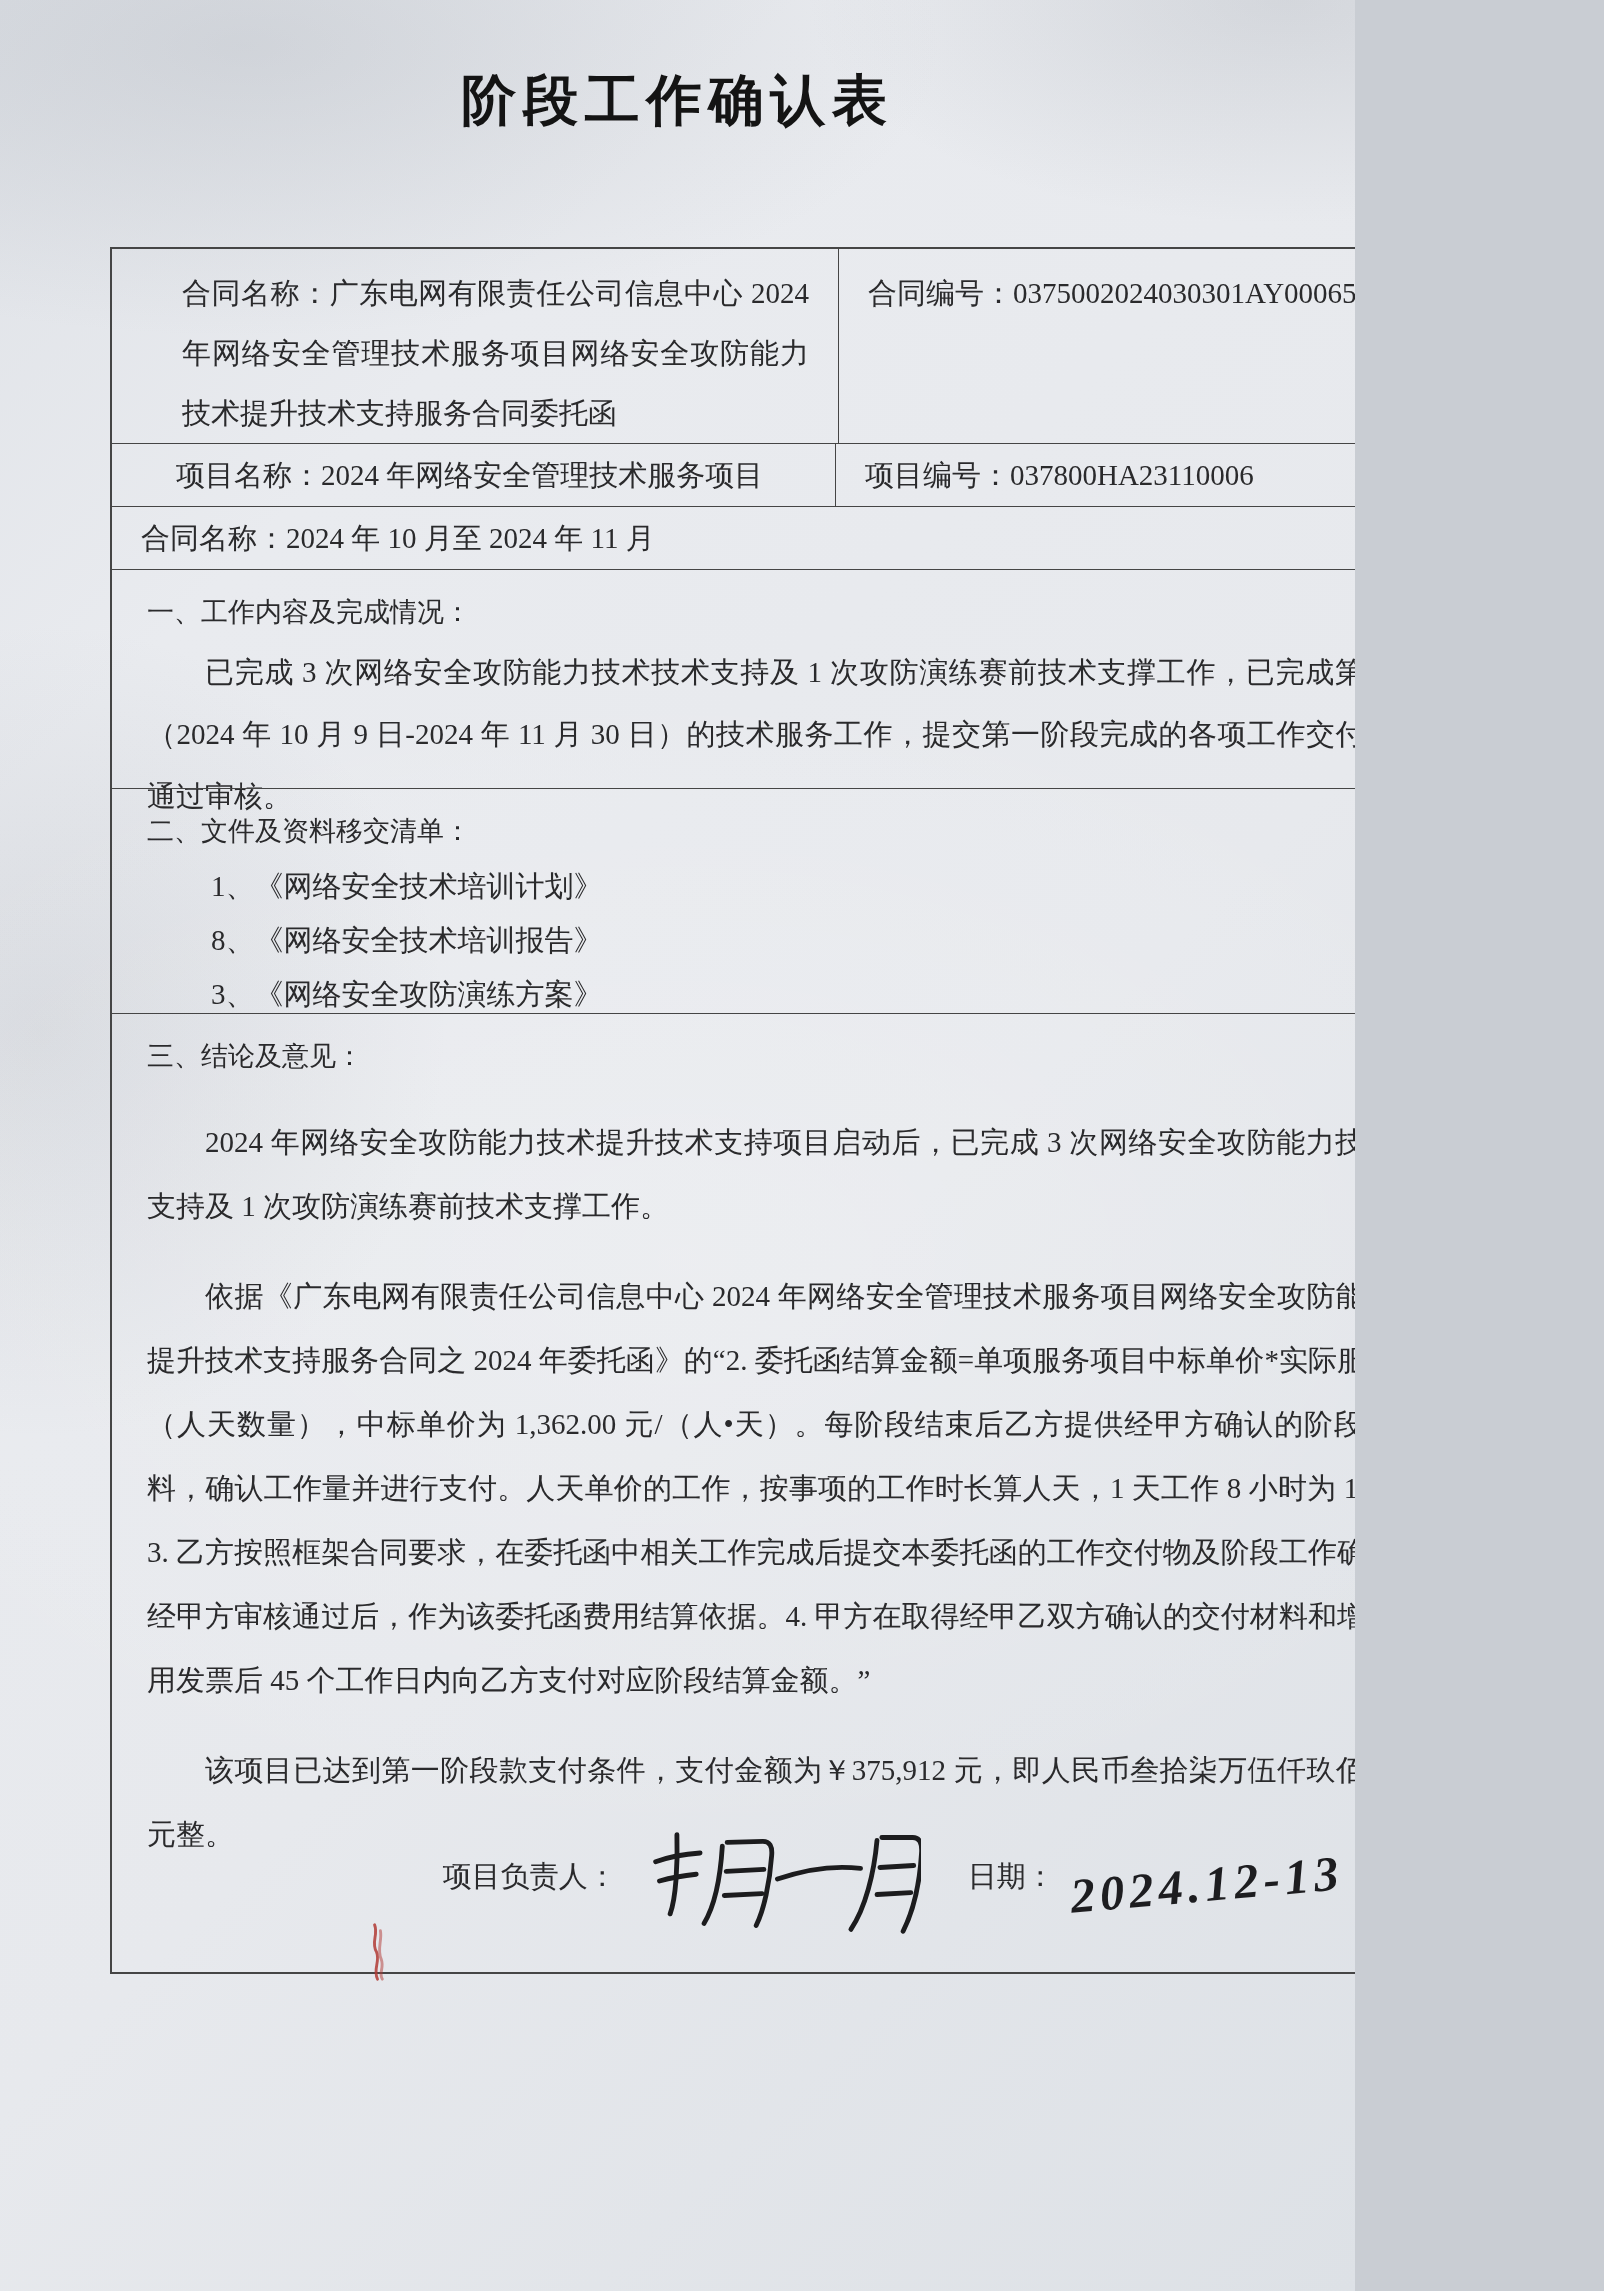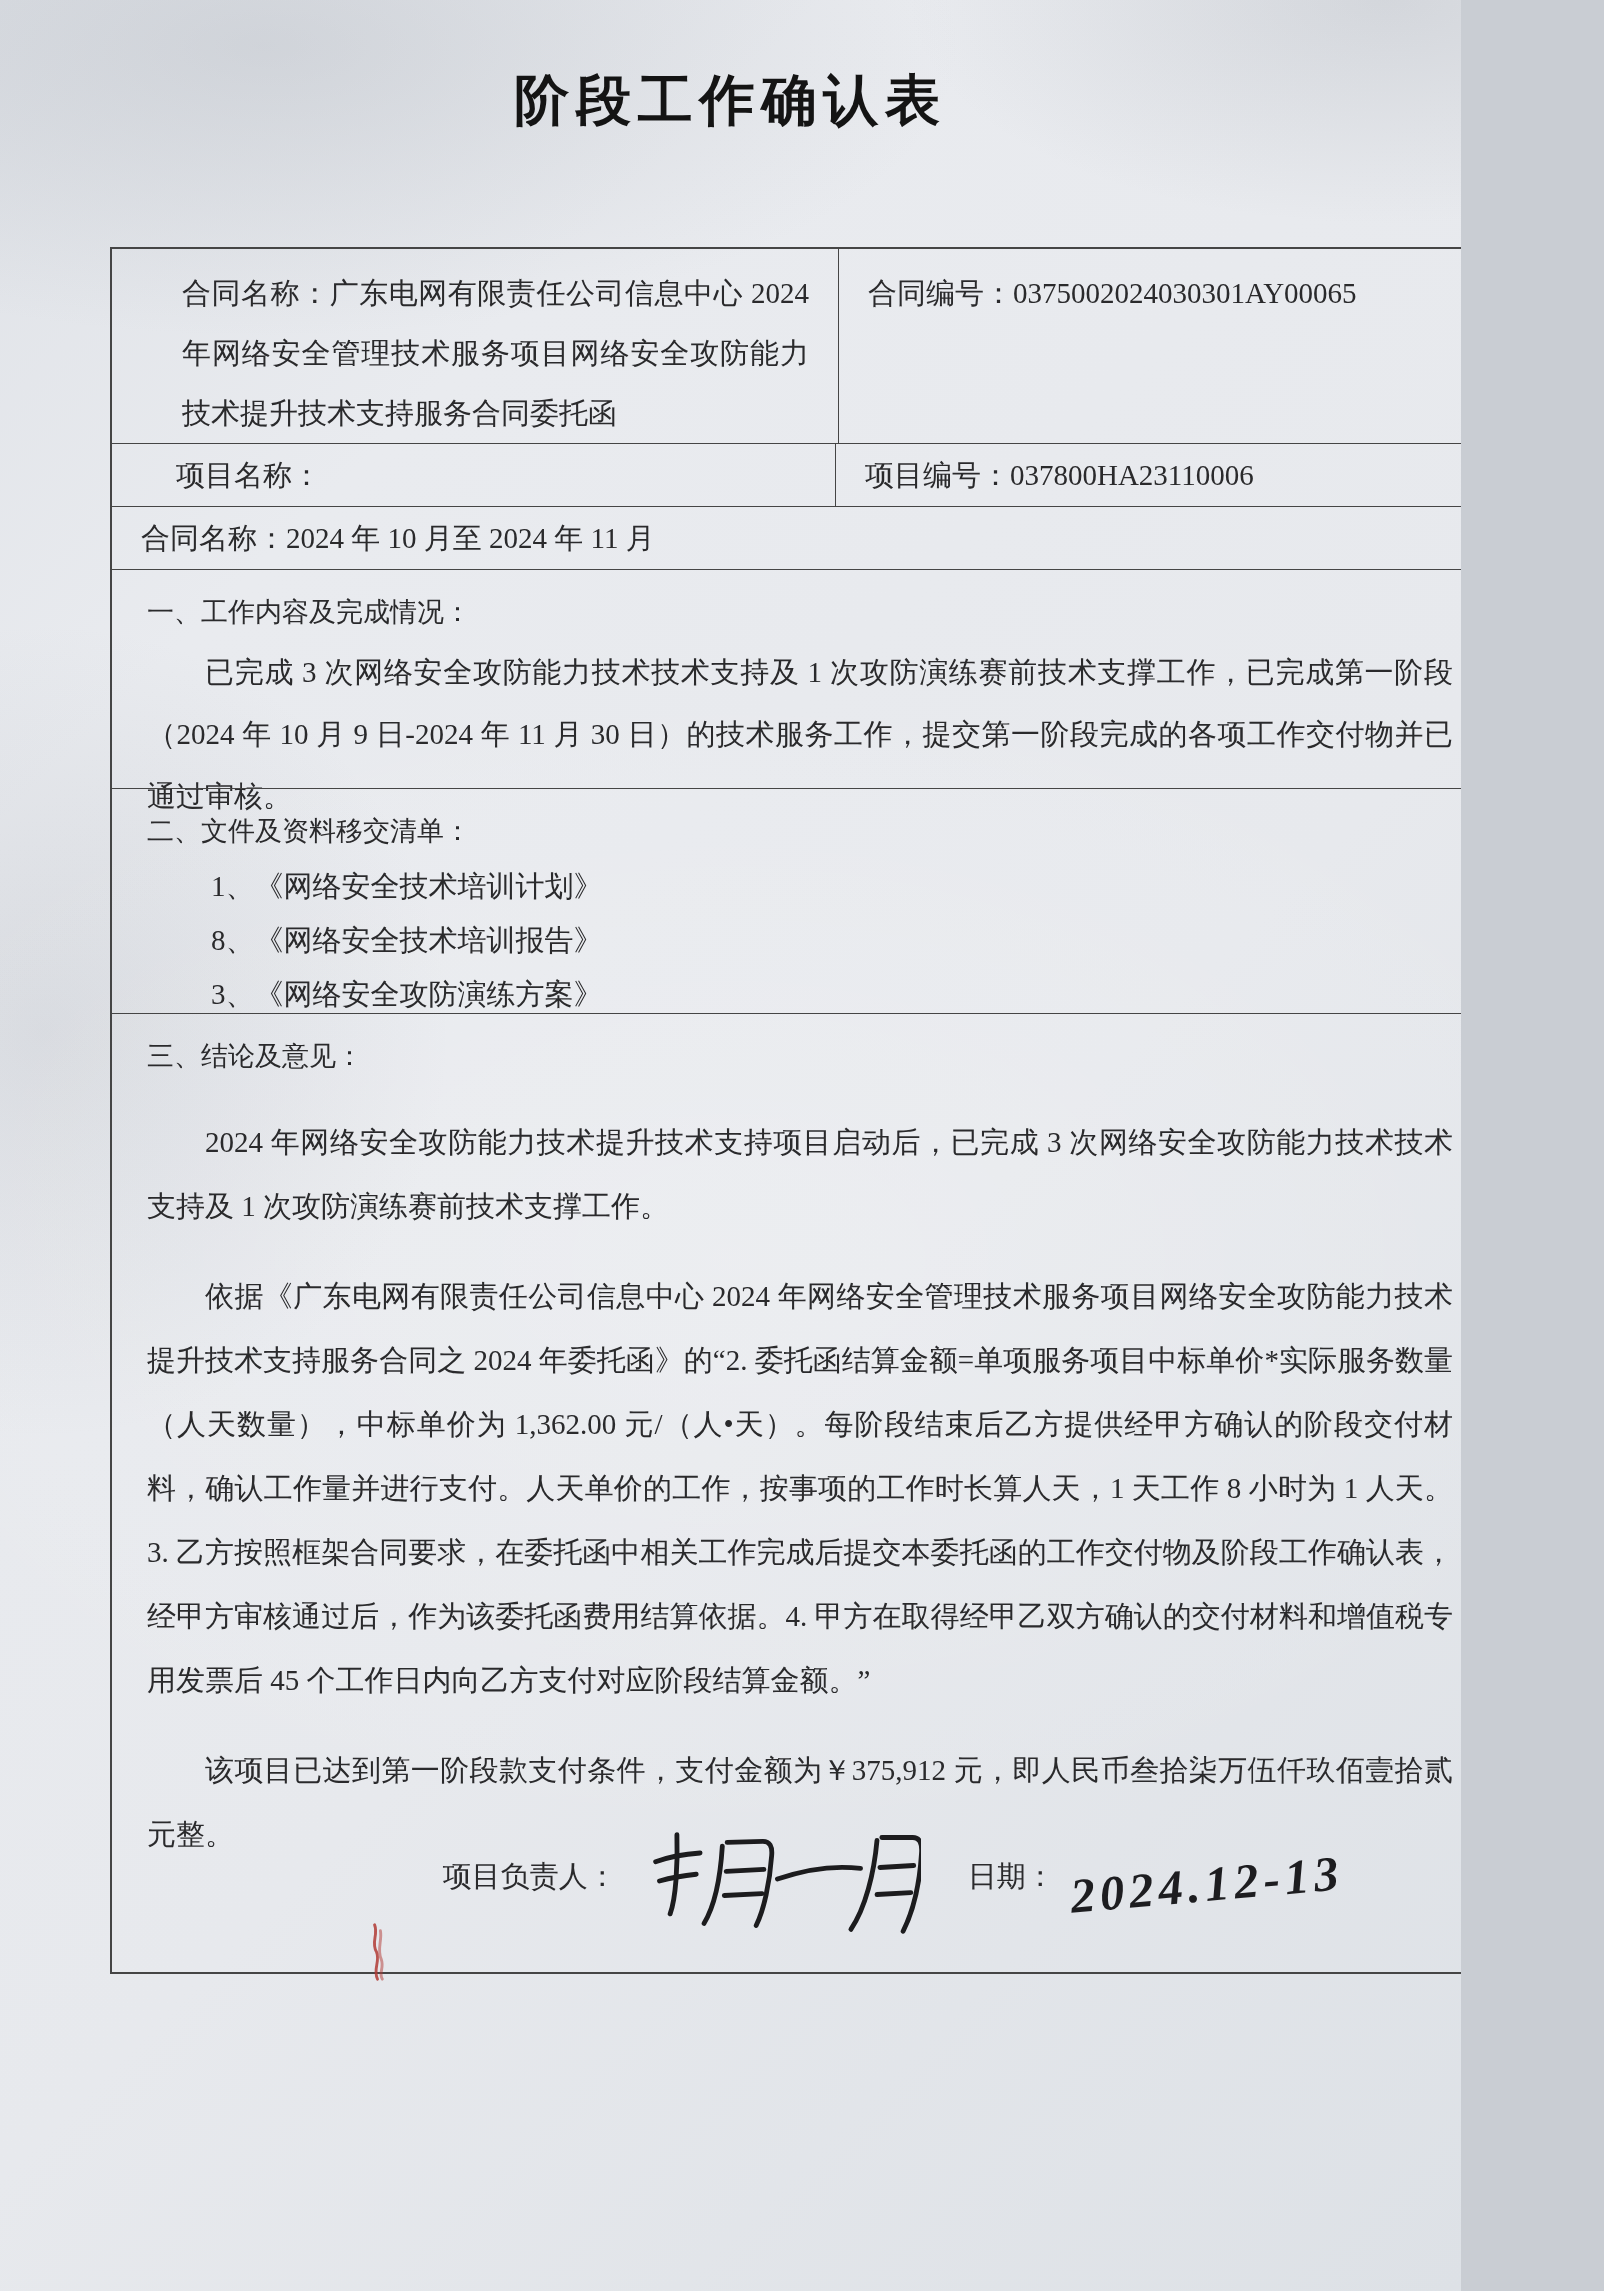--- a/index.html
+++ b/index.html
@@ -3,21 +3,21 @@
 <meta charset="utf-8">
 <style>
   html,body{margin:0;padding:0;}
   body{
     width:1605px;height:2291px;
     background:#c9cdd3;
     font-family:"Liberation Serif","DejaVu Serif",serif;
     color:#2a2a2c;
   }
   .page{
-    position:relative;width:1461px;height:2291px;overflow:hidden;
+    position:relative;width:1355px;height:2291px;overflow:hidden;
     background:
       radial-gradient(1164px 485px at 18% 2%, rgba(160,166,175,.28), rgba(0,0,0,0) 60%),
       radial-gradient(873px 408px at 95% 0%, rgba(150,156,165,.25), rgba(0,0,0,0) 55%),
       radial-gradient(1359px 873px at 50% 55%, rgba(255,255,255,.20), rgba(0,0,0,0) 70%),
       radial-gradient(679px 679px at 3% 45%, rgba(140,146,156,.18), rgba(0,0,0,0) 60%),
       linear-gradient(135deg,#dfe2e7 0%, #e9ebef 22%, #e7e9ed 58%, #dde1e6 100%);
   }
   .doc-title{
     position:absolute;top:64px;left:0;right:0;
     text-align:center;
@@ -91,20 +91,21 @@
         <span>合同名称：</span><span>广东电网有限责任公司信息中心 2024 年网络安全管理技术服务项目网络安全攻防能力技术提升技术支持服务合同委托函</span>
       </div>
       <div class="cell cell-right">
         <span>合同编号：</span><span>0375002024030301AY00065</span>
       </div>
     </div>
 
     <div class="row r2">
       <div class="cell cell-left">
         <span>项目名称：</span>
+          <span>2024 年网络安全管理技术服务项目</span>
       </div>
       <div class="cell cell-right">
         <span>项目编号：</span>
           <span>037800HA23110006</span>
       </div>
     </div>
 
     <div class="row r3">
       <div class="cell cell-right">
         <span>合同名称：</span>

